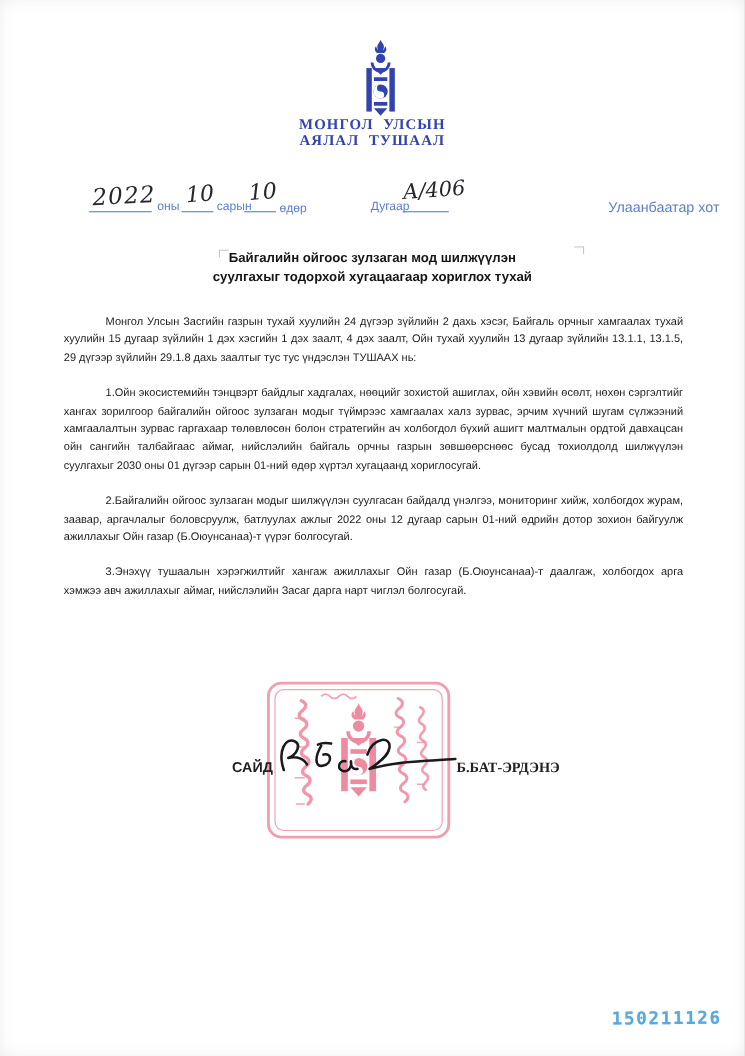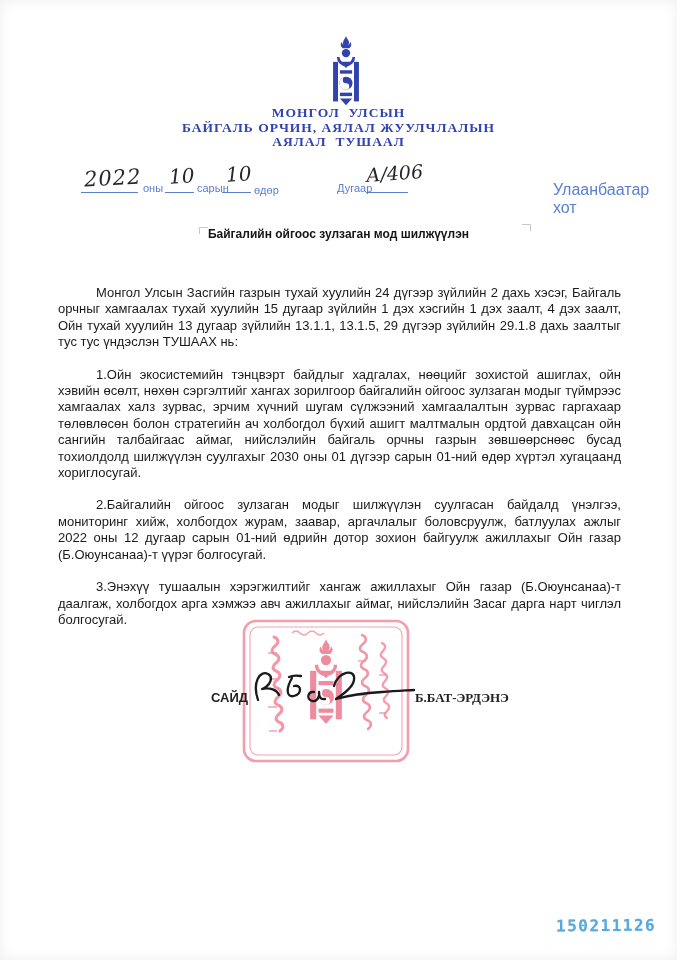--- a/index.html
+++ b/index.html
@@ -38,34 +38,34 @@
   .hw-num   { left: 366px; top: 162px; font-size: 19px; transform: rotate(-4deg); }
   .u-line { position: absolute; height: 0; border-bottom: 1.2px solid var(--label_blue, #5b7ed2); }
   .u-year  { left: 81px;  top: 192px; width: 57px; }
   .u-month { left: 165px; top: 192px; width: 29px; }
   .u-day   { left: 222px; top: 192px; width: 29px; }
   .u-num   { left: 366px; top: 192px; width: 42px; }
   .lbl-ony   { left: 143px; top: 182px; }
   .lbl-saryn { left: 197px; top: 182px; }
   .lbl-odor  { left: 254px; top: 184px; text-align: center; }
   .lbl-dugaar{ left: 337px; top: 182px; }
-  .city { position: absolute; left: 553px; top: 181px; font-size: 16px; color: var(--label_blue, #5b7ed2); }
+  .city { position: absolute; left: 553px; top: 181px; font-size: 13px; color: var(--label_blue, #5b7ed2); }
 
   
   .doc-title { position: absolute; top: 226px; left: 0; width: 677px; text-align: center; }
   .doc-title div { font-size: 12px; font-weight: 700; line-height: 17px; color: #151517; white-space: pre; }
   .mark { position: absolute; width: 8px; height: 6px; }
   .mark-l { left: 199px; top: 227px; border-left: 1px solid var(--mark_gray, #c9c9c9); border-top: 1px solid var(--mark_gray, #c9c9c9); }
   .mark-r { left: 522px; top: 224px; border-right: 1px solid var(--mark_gray, #c9c9c9); border-top: 1px solid var(--mark_gray, #c9c9c9); }
 
   
   .body-text { position: absolute; left: 58px; top: 285px; width: 563px; }
   .body-text p {
     margin: 0 0 16px 0;
-    font-size: 13px; line-height: 16.4px;
+    font-size: 10px; line-height: 16.4px;
     text-align: justify; text-indent: 38px;
     color: #1b1b1d;
   }
 
   
   .stamp { position: absolute; left: 240px; top: 617px; width: 172px; height: 148px; color: var(--stamp_pink, #ee8298); opacity: 0.92; }
   .signature { position: absolute; left: 246px; top: 664px; width: 172px; height: 52px; }
   .sig-role { position: absolute; left: 211px; top: 690px; font-size: 13px; font-weight: 700; color: #222; }
   .sig-name { position: absolute; left: 415px; top: 690px; font-size: 13px; font-weight: 700; color: #222; font-family: Liberation Serif, serif; }
 
@@ -112,21 +112,20 @@
 </svg>
 
 <div class="page">
 
   <svg class="emblem" viewBox="0 0 60 92">
     <use href="#soyombo"></use>
   </svg>
 
   <div class="org">
     <div class="org-line">МОНГОЛ  УЛСЫН</div>
-    <div class="org-line">БАЙГАЛЬ ОРЧИН, АЯЛАЛ ЖУУЛЧЛАЛЫН</div>
     <div class="org-line">АЯЛАЛ  ТУШААЛ</div>
   </div>
 
   <span class="hw hw-year">2022</span>
   <div class="u-line u-year"></div>
   <span class="dl-label lbl-ony">оны</span>
 
   <span class="hw hw-month">10</span>
   <div class="u-line u-month"></div>
   <span class="dl-label lbl-saryn">сарын</span>
@@ -138,20 +137,21 @@
   <span class="dl-label lbl-dugaar">Дугаар</span>
   <span class="hw hw-num">А/406</span>
   <div class="u-line u-num"></div>
 
   <span class="city">Улаанбаатар хот</span>
 
   <div class="mark mark-l"></div>
   <div class="mark mark-r"></div>
   <div class="doc-title">
     <div>Байгалийн ойгоос зулзаган мод шилжүүлэн</div>
+    <div>суулгахыг тодорхой хугацаагаар хориглох тухай</div>
   </div>
 
   <div class="body-text">
     <p>Монгол Улсын Засгийн газрын тухай хуулийн 24 дүгээр зүйлийн 2 дахь хэсэг, Байгаль орчныг хамгаалах тухай хуулийн 15 дугаар зүйлийн 1 дэх хэсгийн 1 дэх заалт, 4 дэх заалт, Ойн тухай хуулийн 13 дугаар зүйлийн 13.1.1, 13.1.5, 29 дүгээр зүйлийн 29.1.8 дахь заалтыг тус тус үндэслэн ТУШААХ нь:</p>
     <p>1.Ойн экосистемийн тэнцвэрт байдлыг хадгалах, нөөцийг зохистой ашиглах, ойн хэвийн өсөлт, нөхөн сэргэлтийг хангах зорилгоор байгалийн ойгоос зулзаган модыг түймрээс хамгаалах халз зурвас, эрчим хүчний шугам сүлжээний хамгаалалтын зурвас гаргахаар төлөвлөсөн болон стратегийн ач холбогдол бүхий ашигт малтмалын ордтой давхацсан ойн сангийн талбайгаас аймаг, нийслэлийн байгаль орчны газрын зөвшөөрснөөс бусад тохиолдолд шилжүүлэн суулгахыг 2030 оны 01 дүгээр сарын 01-ний өдөр хүртэл хугацаанд хориглосугай.</p>
     <p>2.Байгалийн ойгоос зулзаган модыг шилжүүлэн суулгасан байдалд үнэлгээ, мониторинг хийж, холбогдох журам, заавар, аргачлалыг боловсруулж, батлуулах ажлыг 2022 оны 12 дугаар сарын 01-ний өдрийн дотор зохион байгуулж ажиллахыг Ойн газар (Б.Оюунсанаа)-т үүрэг болгосугай.</p>
     <p>3.Энэхүү тушаалын хэрэгжилтийг хангаж ажиллахыг Ойн газар (Б.Оюунсанаа)-т даалгаж, холбогдох арга хэмжээ авч ажиллахыг аймаг, нийслэлийн Засаг дарга нарт чиглэл болгосугай.</p>
   </div>
 
   <svg class="stamp" viewBox="0 0 172 148">

